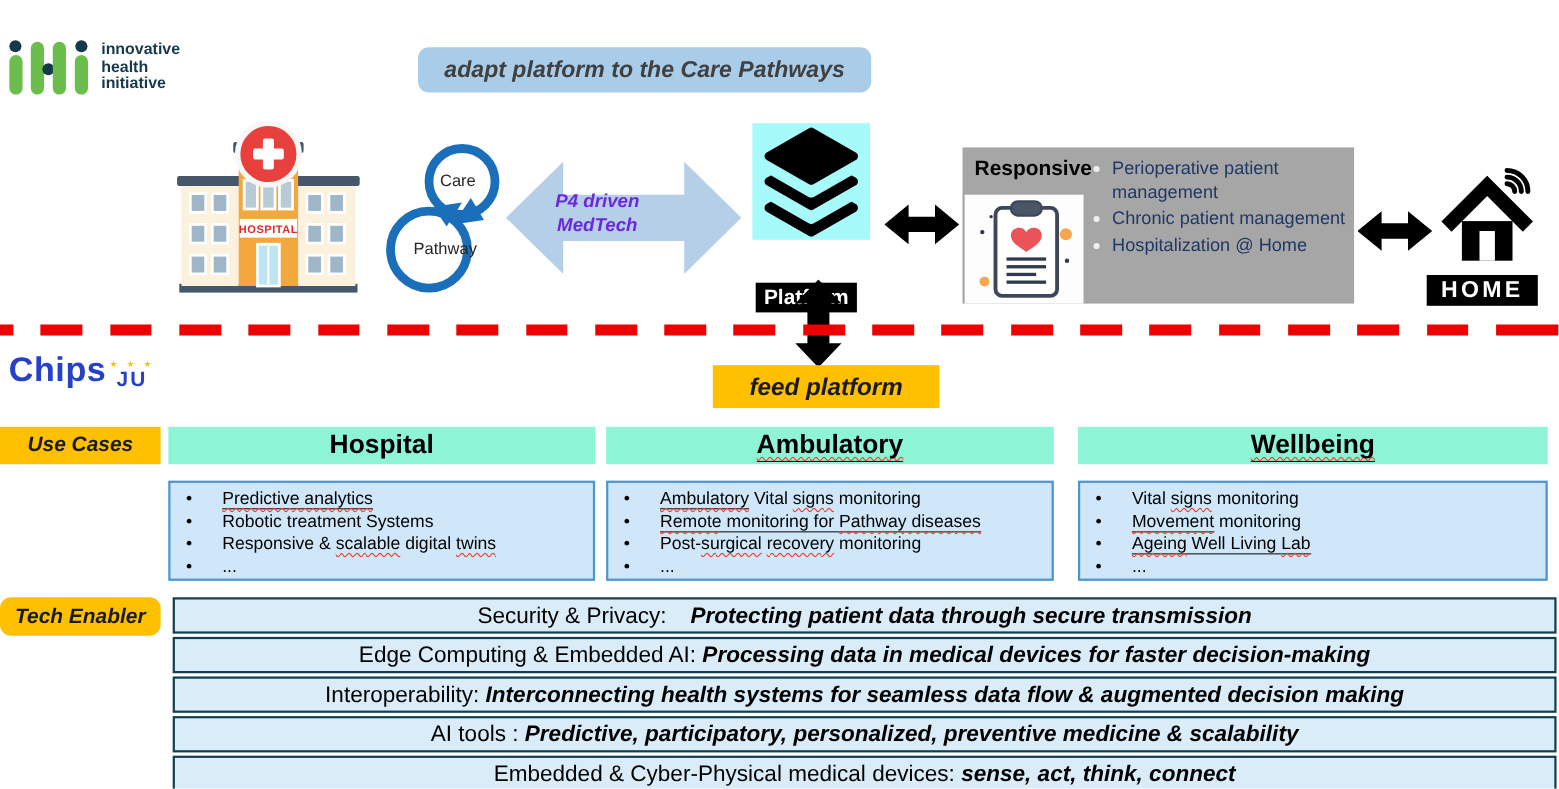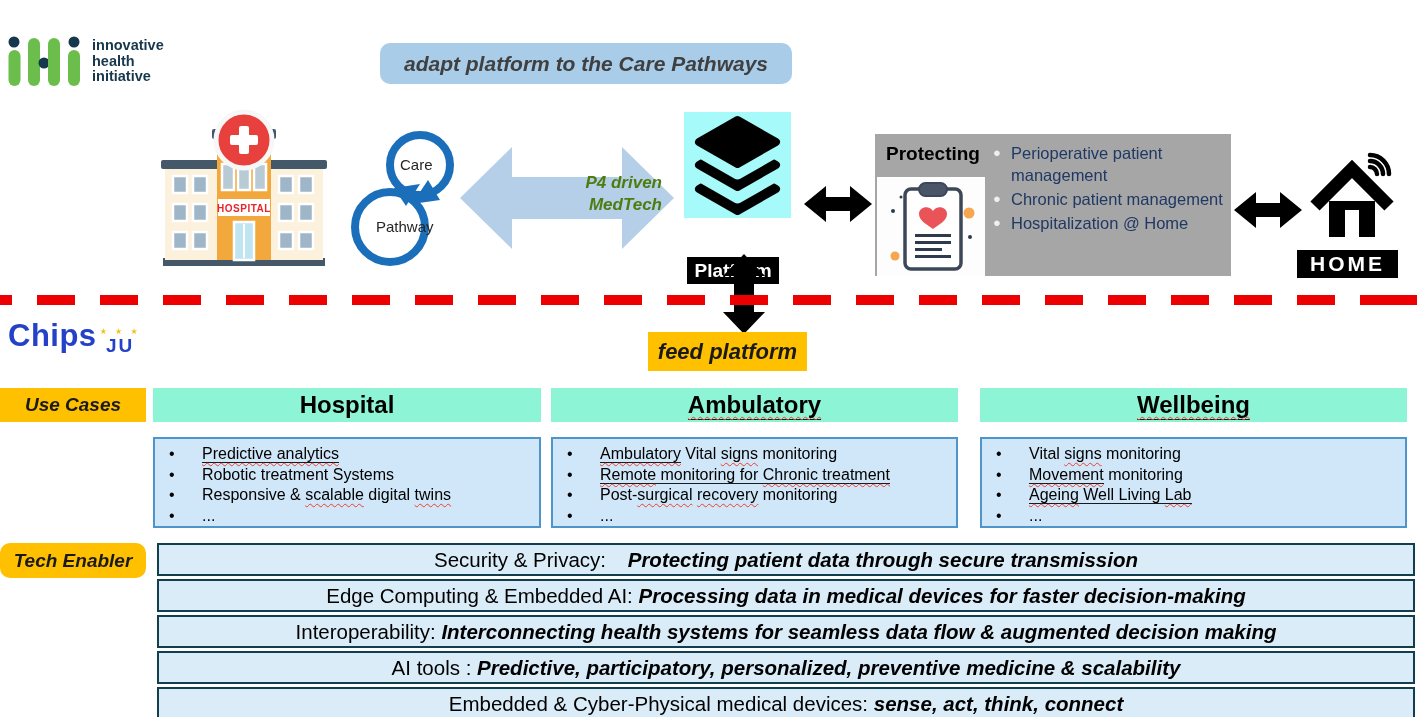--- a/index.html
+++ b/index.html
@@ -14,22 +14,22 @@
   
   .banner{left:380px;top:43px;width:412px;height:41px;background:#A9CCE9;
           display:flex;align-items:center;justify-content:center;
           font-size:21px;font-weight:bold;font-style:italic;color:#404040;border-radius:10px;}
 
   
   .cp-label{font-size:15px;color:#262626;}
 
   
   .p4-wrap{left:460px;top:139px;width:214px;height:118px;}
-  .p4-text{left:512px;top:172px;width:150px;text-align:right;font-size:17px;
-           font-weight:bold;font-style:italic;color:#4d7c0f;line-height:22px;}
+  .p4-text{left:468px;top:172px;width:150px;text-align:center;font-size:17px;
+           font-weight:bold;font-style:italic;color:#6d28d9;line-height:22px;}
 
   
   .platform-bg{left:684px;top:112px;width:107px;height:106px;background:#A6FAFA;}
   .platform-label{left:687px;top:226px;width:92px;height:27px;background:#000;color:#fff;
                   display:flex;align-items:center;justify-content:center;
                   font-size:19px;font-weight:bold;margin-top:31px;}
 
   
   .careplans{left:875px;top:134px;width:356px;height:142px;background:#A6A6A6;}
   .careplans-title{left:886px;top:143px;font-size:19px;font-weight:bold;color:#000;}
@@ -49,21 +49,21 @@
            background-position:-26px 0;}
 
   
   .chipsju{left:8px;top:318px;height:50px;display:flex;align-items:flex-start;}
   .chips-word{font-size:31px;font-weight:bold;color:#2441C8;letter-spacing:0.5px;}
   .ju{display:inline-flex;flex-direction:column;align-items:center;margin-left:3px;margin-top:10px;}
   .ju-stars{font-size:8px;color:#F2C21D;letter-spacing:3px;line-height:8px;}
   .ju-word{font-size:19px;font-weight:bold;color:#2441C8;letter-spacing:2px;line-height:20px;}
 
   
-  .feed{left:648px;top:332px;width:159px;height:39px;background:#FFC000;
+  .feed{left:648px;top:332px;width:206px;height:39px;background:#FFC000;
         display:flex;align-items:center;justify-content:center;
         font-size:22px;font-weight:bold;font-style:italic;color:#1a1a1a;}
 
   
   .sec-label{width:146px;height:34px;background:#FFC000;display:flex;align-items:center;
              justify-content:center;font-size:19px;font-weight:bold;font-style:italic;color:#1a1a1a;}
   .uc-label{left:0;top:388px;}
   .te-label{left:0;top:543px;height:35px;border-radius:10px;}
 
   
@@ -177,21 +177,21 @@
 
   <svg class="abs" style="left:721px;top:254px;" width="46" height="80" viewBox="0 0 46 80">
     <polygon points="23,0 44,22 33,22 33,58 44,58 23,80 2,58 13,58 13,22 2,22" fill="#000"></polygon>
   </svg>
 
   <svg class="abs" style="left:804px;top:184px;" width="68" height="40" viewBox="0 0 68 40">
     <polygon points="0,20 22,2 22,13 46,13 46,2 68,20 46,38 46,27 22,27 22,38" fill="#000"></polygon>
   </svg>
 
   <div class="abs careplans"></div>
-  <div class="abs careplans-title">Protecting</div>
+  <div class="abs careplans-title">Responsive</div>
   <div class="abs clipboard">
     <svg width="108" height="99" viewBox="0 0 108 99">
       <rect x="28" y="12" width="56" height="80" rx="6" fill="#FFFFFF" stroke="#3C4858" stroke-width="3.5"></rect>
       <rect x="42" y="6" width="28" height="13" rx="6.5" fill="#4A5568" stroke="#3C4858" stroke-width="2"></rect>
       <path d="M56 34 c-3 -6 -14 -5 -14 3 c0 7 9 11 14 15 c5 -4 14 -8 14 -15 c0 -8 -11 -9 -14 -3 z" fill="#EA5358"></path>
       <rect x="38" y="57" width="36" height="3" fill="#2F3B4C"></rect>
       <rect x="38" y="64" width="36" height="3" fill="#2F3B4C"></rect>
       <rect x="38" y="71" width="27" height="3" fill="#2F3B4C"></rect>
       <rect x="38" y="78" width="36" height="3" fill="#2F3B4C"></rect>
       <circle cx="92" cy="36" r="5.5" fill="#F6A64E"></circle>
@@ -275,21 +275,21 @@
         <span><span>...</span></span>
       </div>
     </div>
   <div class="abs uc-box col1 uc-col">
       <div class="uc-item">
         <span class="b">•</span>
         <span><span class="u w">Ambulatory</span><span> Vital </span><span class="w">signs</span><span> monitoring</span></span>
       </div>
       <div class="uc-item">
         <span class="b">•</span>
-        <span><span class="u w">Remote</span><span class="u"> monitoring for </span><span class="u w">Chronic treatment</span></span>
+        <span><span class="u w">Remote</span><span class="u"> monitoring for </span><span class="u w">Pathway diseases</span></span>
       </div>
       <div class="uc-item">
         <span class="b">•</span>
         <span><span>Post-</span><span class="w">surgical</span><span> </span><span class="w">recovery</span><span> monitoring</span></span>
       </div>
       <div class="uc-item">
         <span class="b">•</span>
         <span><span>...</span></span>
       </div>
     </div>

